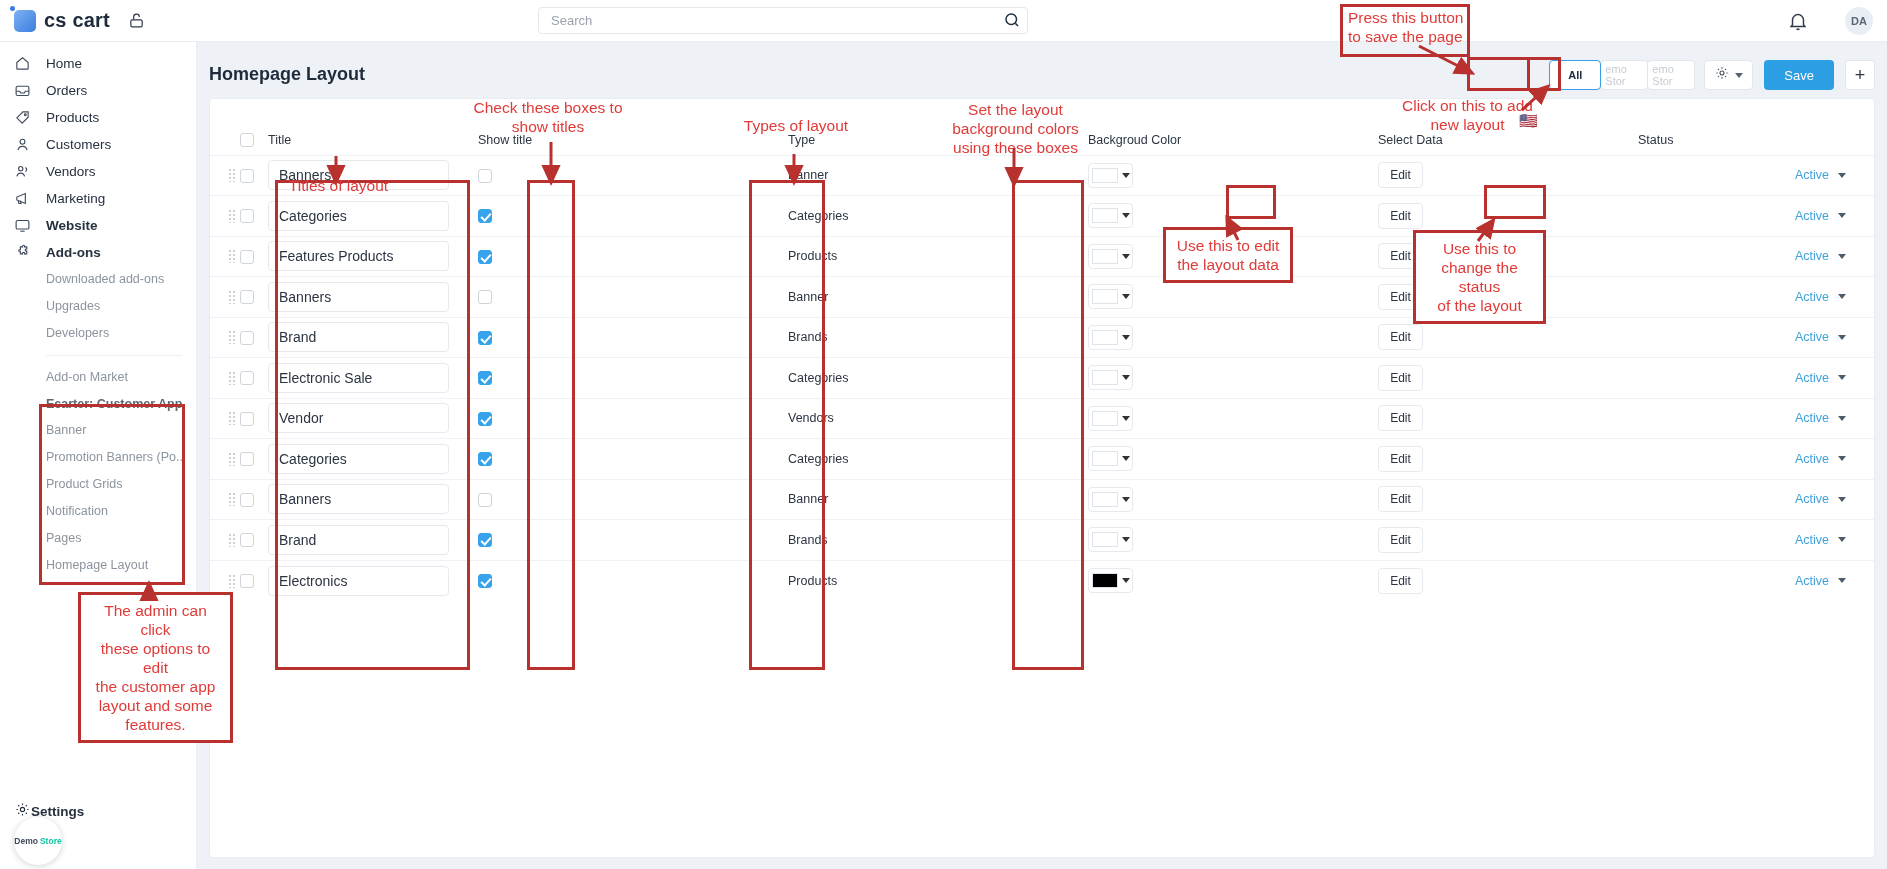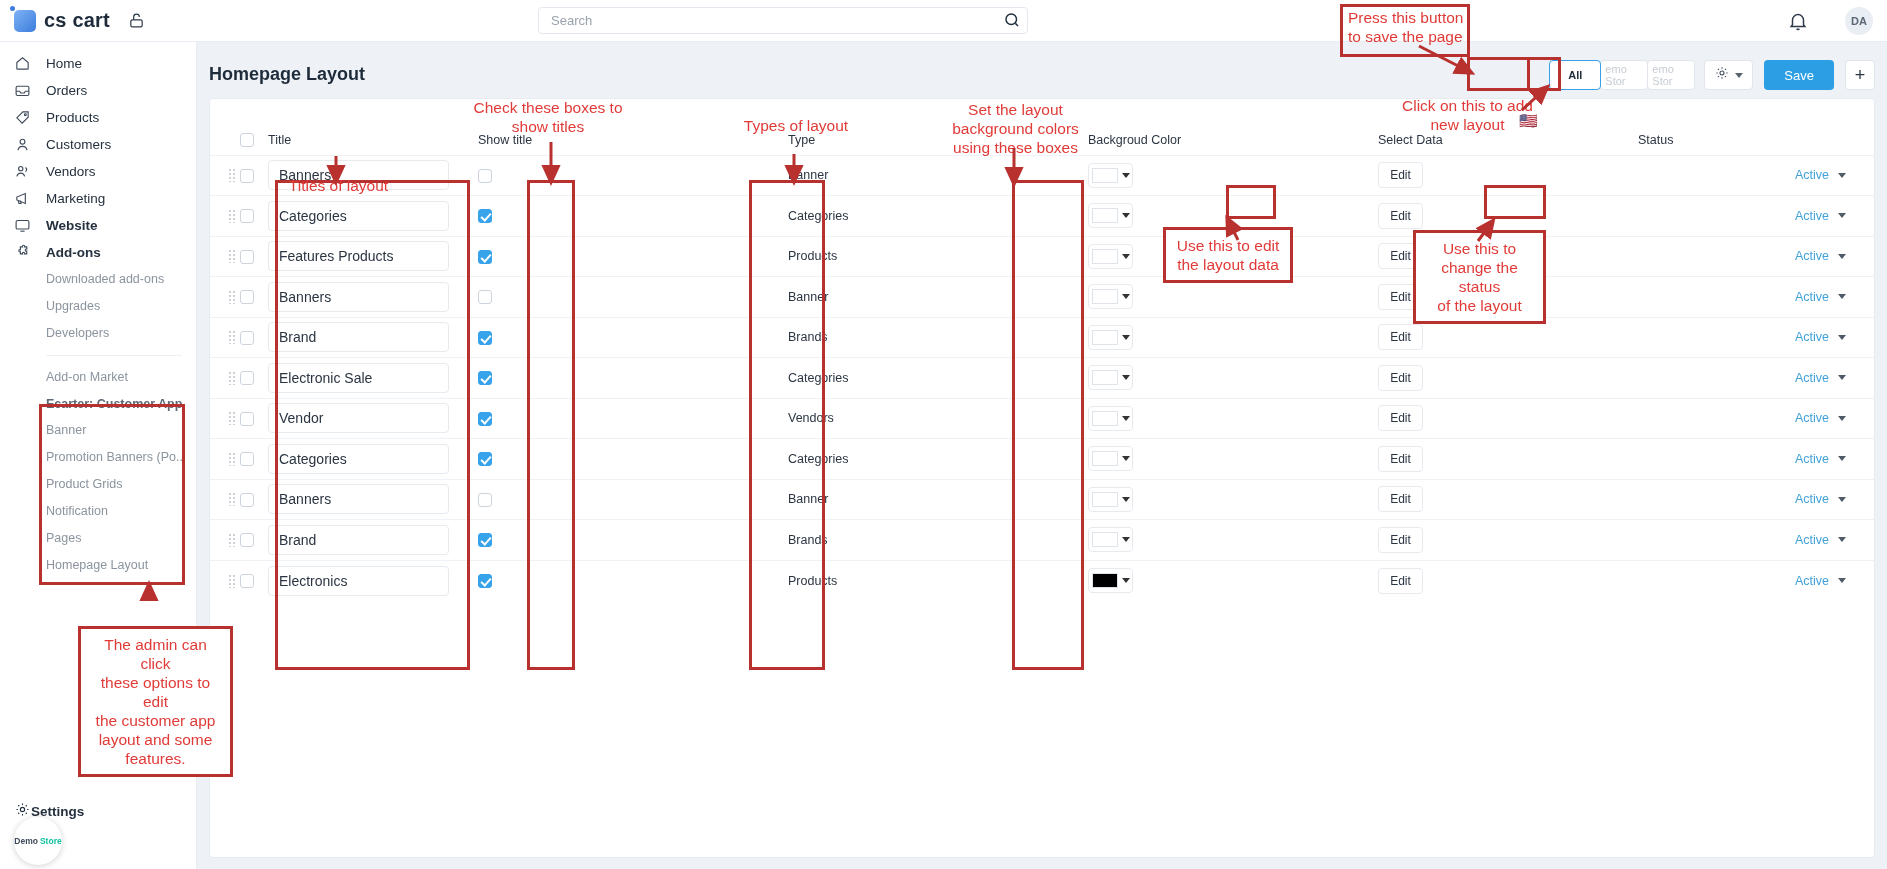--- a/index.html
+++ b/index.html
@@ -603,21 +603,21 @@
 using these boxes</div>
   <div class="atext" style="left:1343px;top:8px;   width:125px; white-space:pre-line; text-align:left; padding-left:5px;">Press this button
 to save the  page</div>
   <div class="atext" style="left:1386px;top:96px;  width:163px; white-space:pre-line;">Click on this to add
 new layout</div>
   <div class="atext boxed" style="left:1163px;top:227px; width:130px; white-space:pre-line;">Use this to edit
 the layout data</div>
   <div class="atext boxed" style="left:1413px;top:230px; width:133px; white-space:pre-line;">Use this to
 change the status
 of the layout</div>
-  <div class="atext boxed" style="left:78px;  top:592px; width:155px; white-space:pre-line;margin-top:34px;">The admin can click
+  <div class="atext boxed" style="left:78px;  top:592px; width:155px; white-space:pre-line;">The admin can click
 these options to edit
 the customer app
 layout and some
 features.</div>
   <div class="flag" style="left:1519px; top:112px;">🇺🇸</div>
 
   <svg width="1887" height="869" style="position:absolute;left:0;top:0">
     <defs>
       <marker id="ah" markerWidth="7" markerHeight="7" refX="5" refY="3.2" orient="auto">
         <path d="M0,0 L7,3.2 L0,6.4 z" fill="#b8312f"></path>

